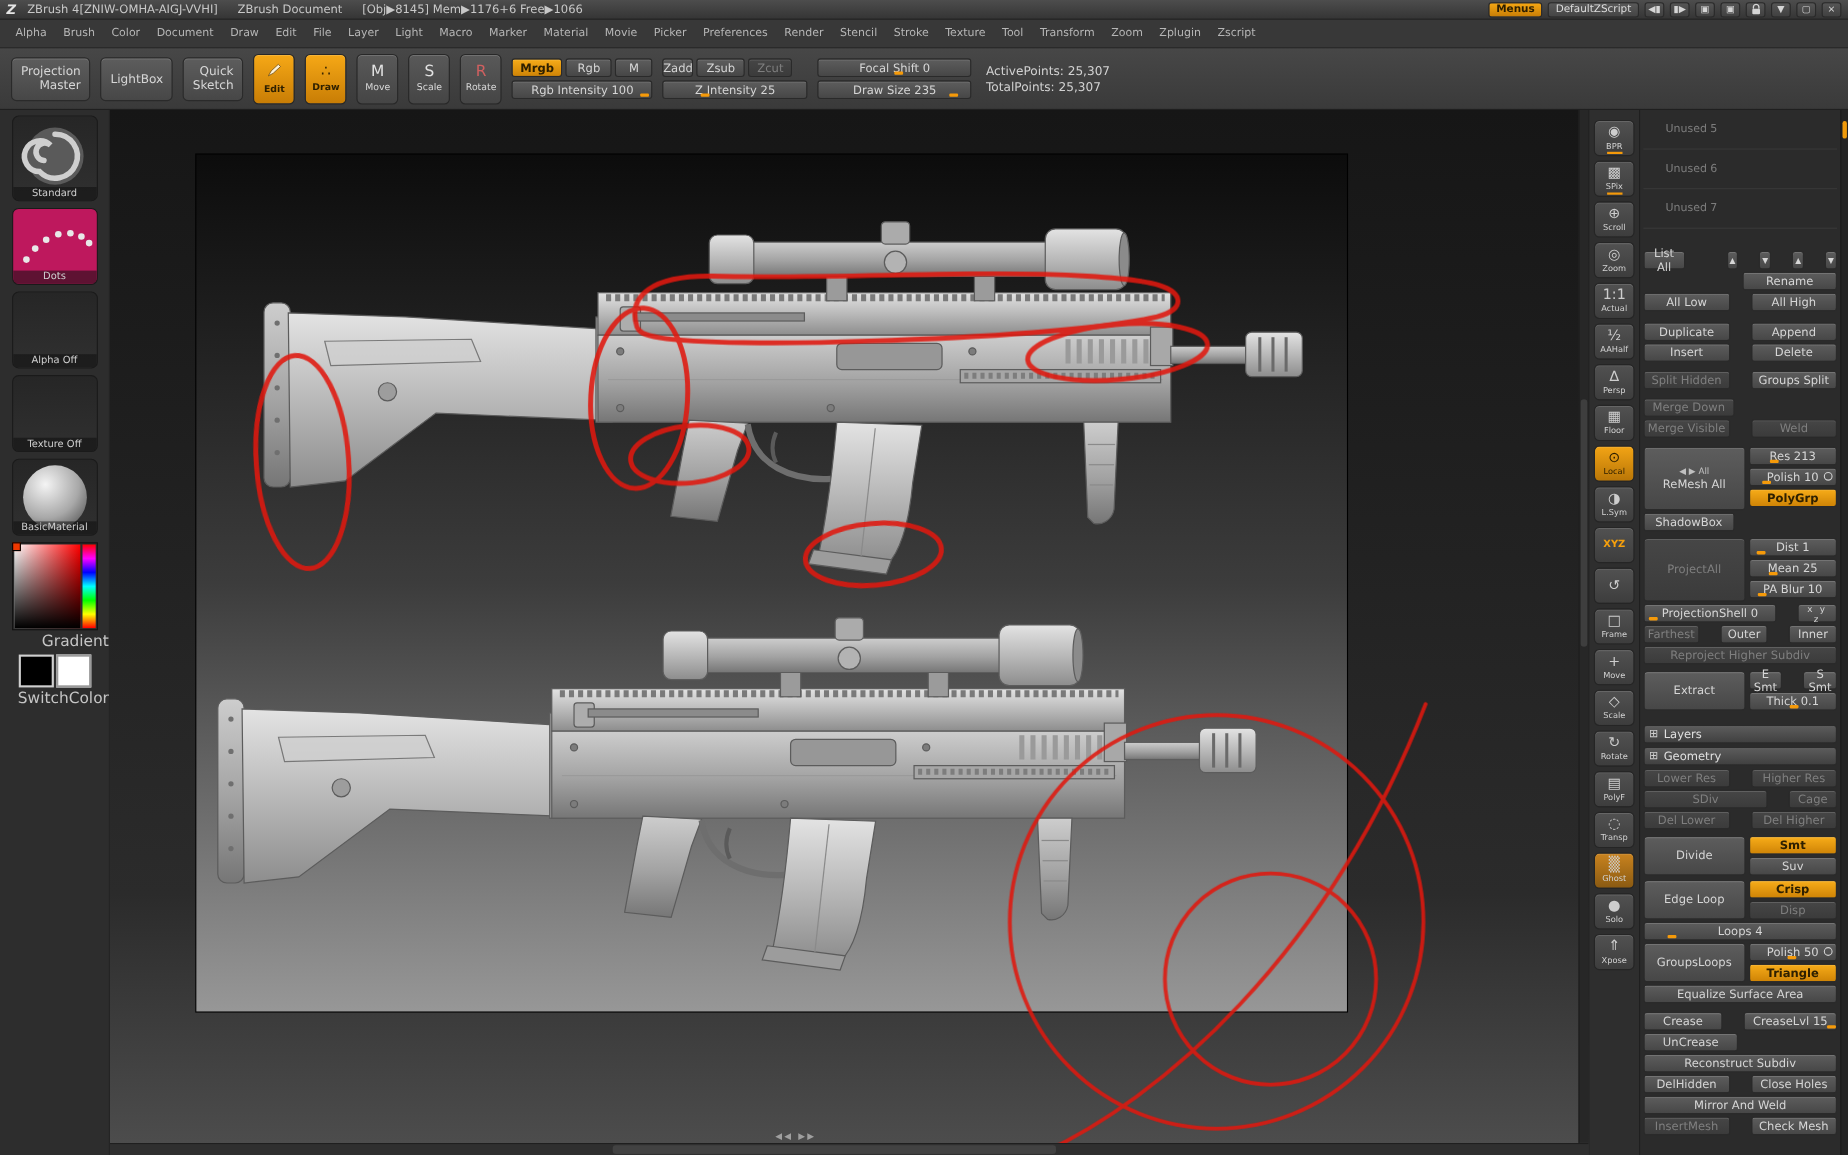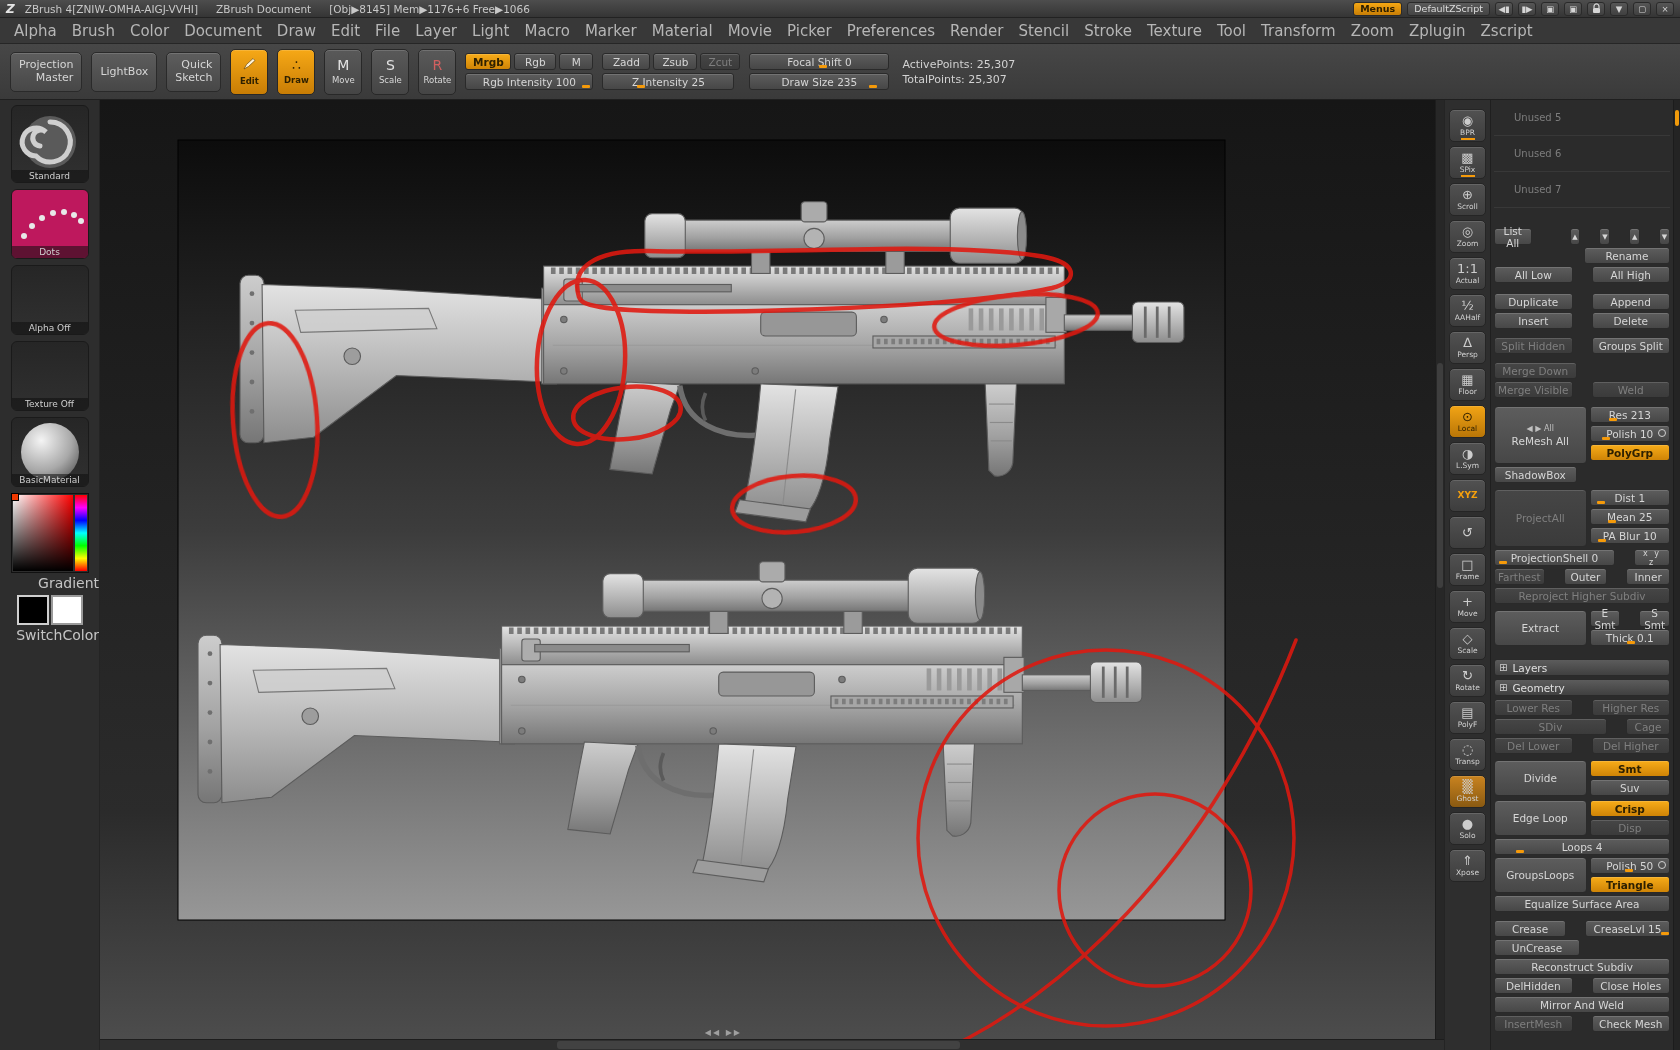--- a/index.html
+++ b/index.html
@@ -12,21 +12,21 @@
     font-size:10.5px;color:#c8c8c8;padding:0 6px;gap:18px;border-bottom:1px solid #222;flex:0 0 18px;}
   .zlogo{font-weight:bold;font-style:italic;color:#e5e5e5;font-size:12px;margin-right:-8px;}
   .tb-right{margin-left:auto;display:flex;align-items:center;gap:5px;}
   .tb-btn{height:14px;padding:0 6px;font-size:9.5px;display:flex;align-items:center;border-radius:3px;
     background:linear-gradient(#5a5a5a,#444);border:1px solid #2a2a2a;color:#ddd;cursor:pointer;}
   .tb-btn.orange{background:linear-gradient(#f5a713,#c87e06);color:#2c1e00;font-weight:bold;}
   .tb-ic{width:18px;height:14px;display:flex;align-items:center;justify-content:center;font-size:8.5px;
     background:linear-gradient(#565656,#404040);border:1px solid #2a2a2a;border-radius:3px;color:#d5d5d5;cursor:pointer;}
   
   .menubar{height:26px;background:#383838;display:flex;align-items:center;padding:0 14px;gap:15px;
-    font-size:15px;color:#b6b6b6;border-bottom:1px solid #262626;flex:0 0 26px;}
+    font-size:10px;color:#b6b6b6;border-bottom:1px solid #262626;flex:0 0 26px;}
   .mi{cursor:pointer;}
   
   .shelf{height:56px;background:linear-gradient(#474747,#3a3a3a);border-bottom:1px solid #1f1f1f;
     display:flex;align-items:center;padding:0 10px;gap:9px;flex:0 0 56px;}
   .btn{display:flex;align-items:center;justify-content:center;background:linear-gradient(#5d5d5d,#474747);
     border:1px solid #2a2a2a;border-radius:3px;color:#d6d6d6;font-size:10.5px;padding:0 3px;
     box-shadow:inset 0 1px 0 rgba(255,255,255,.14);cursor:pointer;position:relative;font-family:inherit;}
   .btn.dim{background:linear-gradient(#464646,#3b3b3b);color:#7f7f7f;}
   .btn.orange{background:linear-gradient(#f7ac19,#cf8406);color:#2e2000;font-weight:bold;}
   .two{white-space:pre-line;line-height:1.15;text-align:right;}
@@ -200,21 +200,21 @@
         <button class="btn shbtn" style="width:42px">Rgb</button>
         <button class="btn shbtn" style="width:34px">M</button>
       </div>
       <button class="btn shbtn" style="width:128px">
         <span>Rgb Intensity 100</span>
           <i class="mk" style="left:92%"></i>
       </button>
     </div>
     <div class="shcol">
       <div class="shrow">
-        <button class="btn shbtn" style="width:48px">Zadd</button>
+        <button class="btn shbtn" style="width:28px">Zadd</button>
         <button class="btn shbtn" style="width:44px">Zsub</button>
         <button class="btn shbtn dim" style="width:40px">Zcut</button>
       </div>
       <button class="btn shbtn" style="width:132px">
         <span>Z Intensity 25</span>
           <i class="mk" style="left:26%"></i>
       </button>
     </div>
     <div class="shcol">
       <button class="btn shbtn" style="width:140px">

